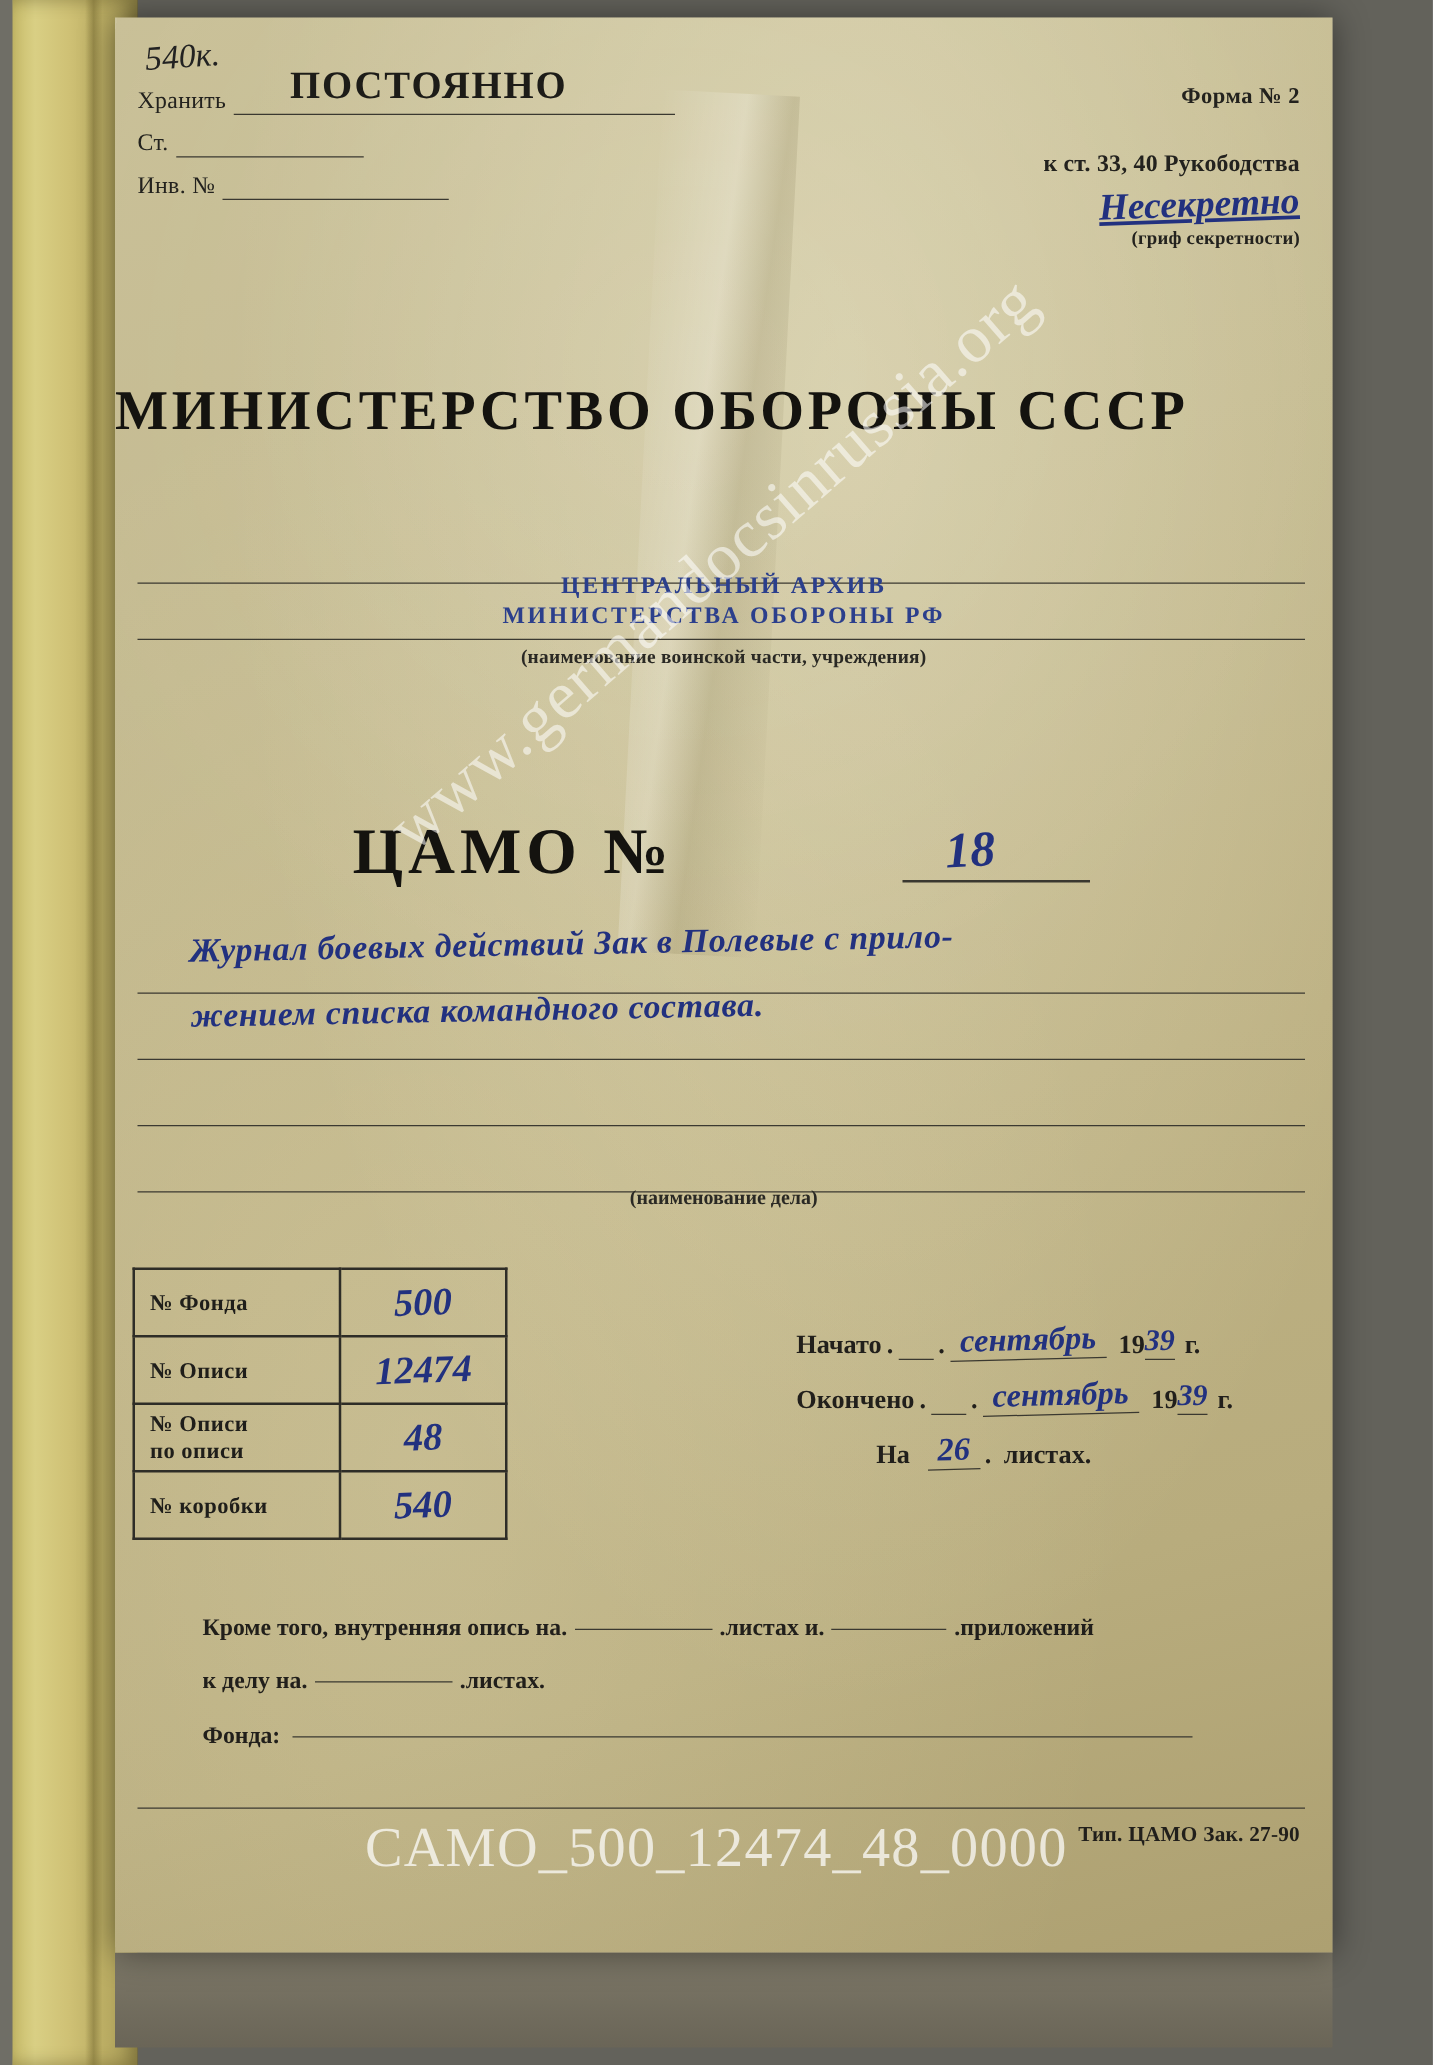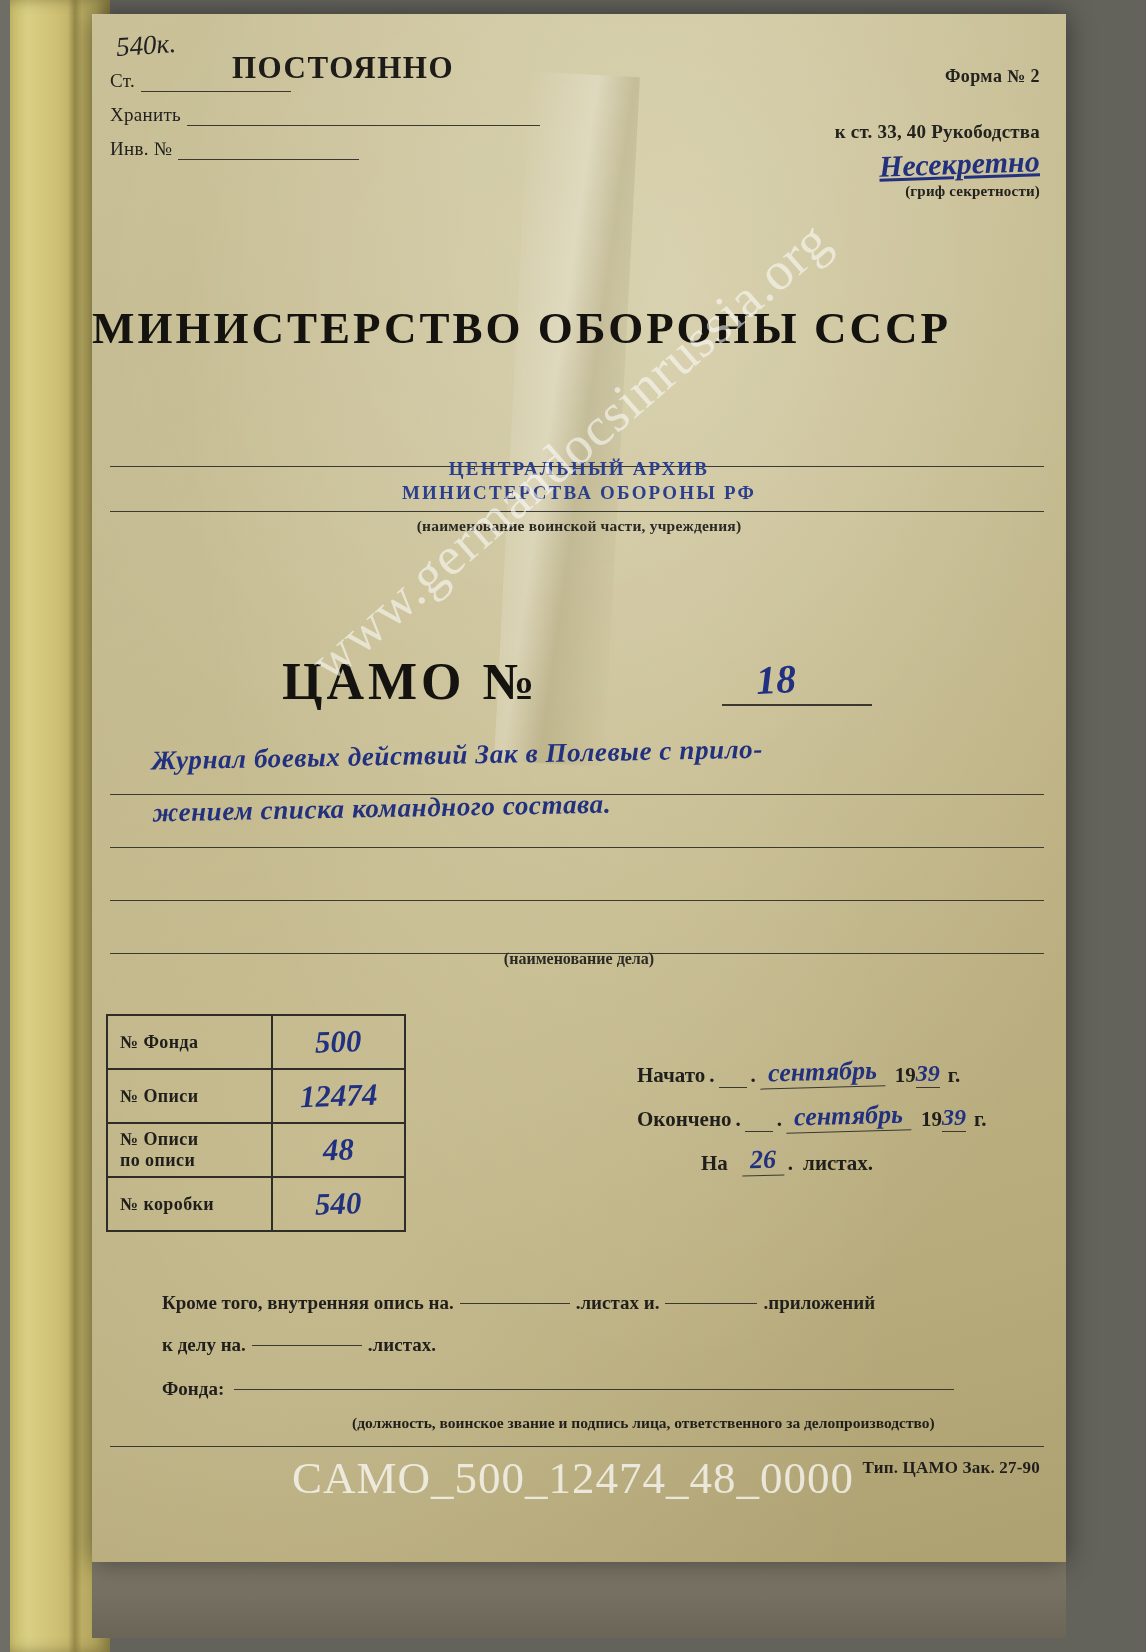--- a/index.html
+++ b/index.html
@@ -302,27 +302,27 @@
   <div class="binding"></div>
   <div class="bottom-strip"></div>
 
   <div class="cover type">
     <div class="crease"></div>
 
     <div class="corner-note">540к.</div>
 
     <div class="topleft">
       <div class="row">
+        <span class="lbl">Хранить</span>
+        <span class="line"></span>
+      </div>
+      <div class="row">
         <span class="lbl">Ст.</span>
         <span class="line" style="max-width:150px;"></span>
         <span style="flex:1"></span>
-      </div>
-      <div class="row">
-        <span class="lbl">Хранить</span>
-        <span class="line"></span>
       </div>
       <div class="row">
         <span class="lbl">Инв. №</span>
         <span class="line" style="max-width:198px;"></span>
         <span style="flex:1"></span>
       </div>
     </div>
     <div class="perm">ПОСТОЯННО</div>
 
     <div class="topright">
@@ -429,21 +429,20 @@
         <span>к делу на</span>
         <span class="dot">.</span>
           <span class="gap"></span>
           <span class="dot">.</span>
         <span>листах.</span>
       </div>
       <div class="ln" style="height:46px">
         <span>Фонда:</span>
         <span class="verno-line"></span>
       </div>
-      <div class="verno-cap">(должность, воинское звание и подпись лица, ответственного за делопроизводство)</div>
     </div>
 
     <div class="foot-rule"></div>
     <div class="tip">Тип. ЦАМО Зак. 27-90</div>
   </div>
 
   <div class="wm-diag">www.germandocsinrussia.org</div>
   <div class="wm-bottom">CAMO_500_12474_48_0000</div>
 </div>
 

